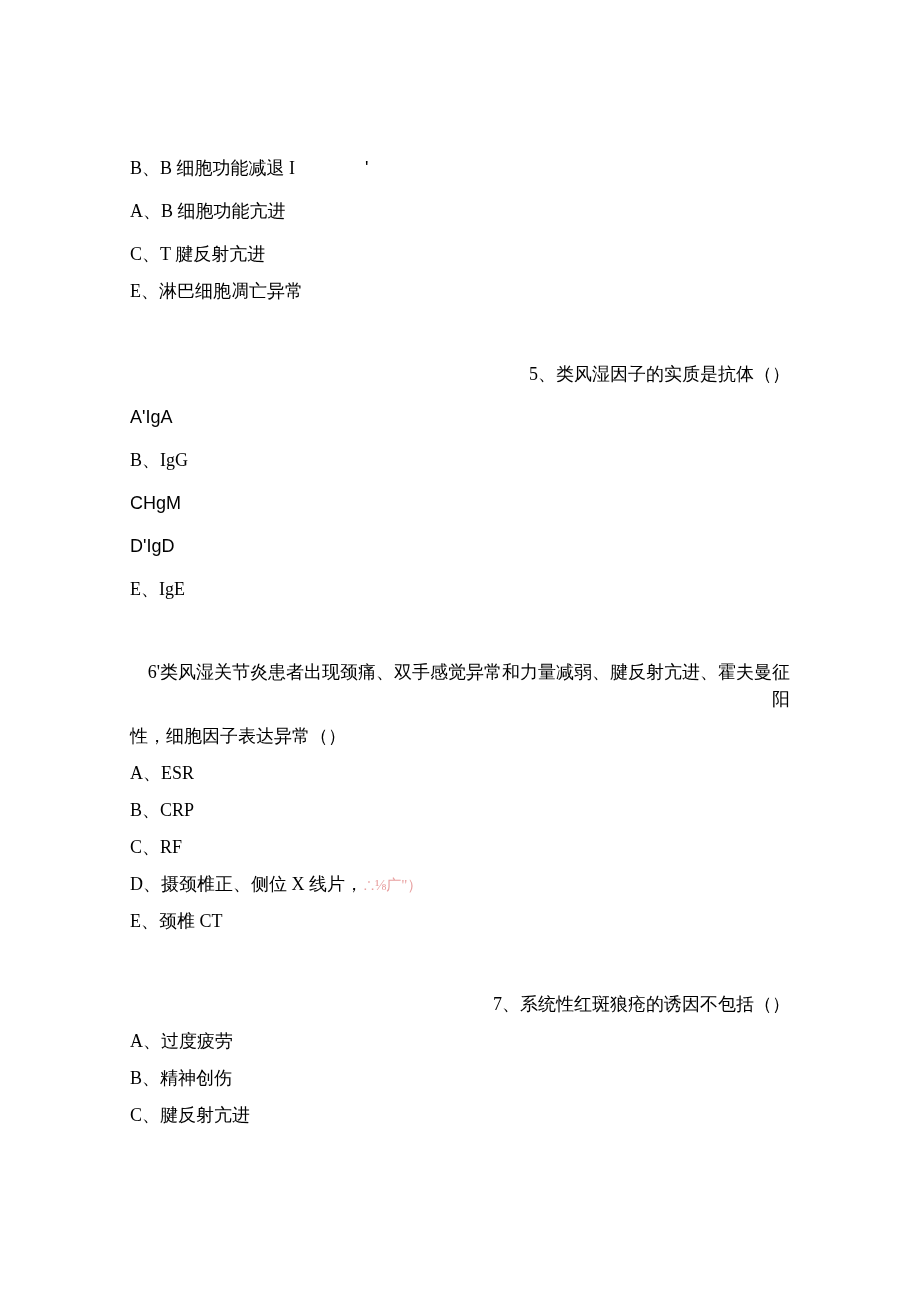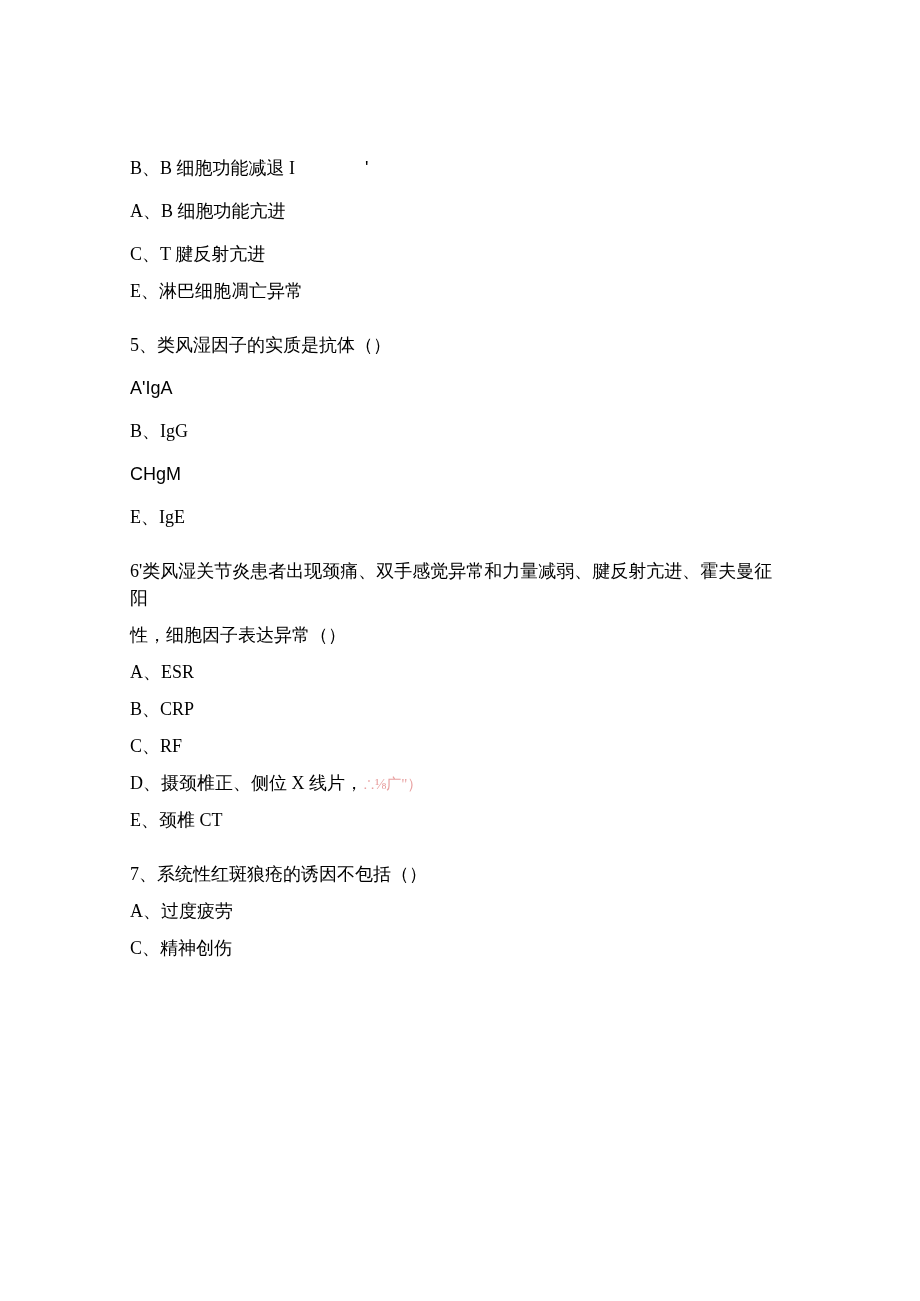--- a/index.html
+++ b/index.html
@@ -15,21 +15,22 @@
     padding: 155px 130px 100px 130px;
     box-sizing: border-box;
     font-size: 18px;
     color: #000000;
     line-height: 1.5;
   }
   .line {
     margin-bottom: 16px;
   }
   .block-gap {
-    margin-top: 27px;
+    margin-top: 56px;
+    text-align: right;
   }
   .faded {
     color: #e8a0a0;
     font-size: 15px;
   }
   .ascii {
     font-family: Arial, "Helvetica", sans-serif;
   }
   .tick {
     display: inline-block;
@@ -49,29 +50,31 @@
   </div>
 
   <div class="line">A、B 细胞功能亢进</div>
   <div class="line small-gap">C、T 腱反射亢进</div>
   <div class="line">E、淋巴细胞凋亡异常</div>
 
   <div class="line block-gap">5、类风湿因子的实质是抗体（）</div>
   <div class="line ascii">A'IgA</div>
   <div class="line">B、IgG</div>
   <div class="line ascii">CHgM</div>
+  <div class="line ascii">D'IgD</div>
   <div class="line">E、IgE</div>
 
   <div class="line block-gap small-gap">6'类风湿关节炎患者出现颈痛、双手感觉异常和力量减弱、腱反射亢进、霍夫曼征阳</div>
   <div class="line small-gap">性，细胞因子表达异常（）</div>
   <div class="line small-gap">A、ESR</div>
   <div class="line small-gap">B、CRP</div>
   <div class="line small-gap">C、RF</div>
   <div class="line small-gap">
     <span>D、摄颈椎正、侧位 X 线片，</span><span class="faded">∴⅛广"）</span>
   </div>
   <div class="line">E、颈椎 CT</div>
 
   <div class="line block-gap small-gap">7、系统性红斑狼疮的诱因不包括（）</div>
   <div class="line small-gap">A、过度疲劳</div>
-  <div class="line">C、精神创伤</div>
+  <div class="line small-gap">B、精神创伤</div>
+  <div class="line">C、腱反射亢进</div>
 
 </div>
 
 </body></html>

